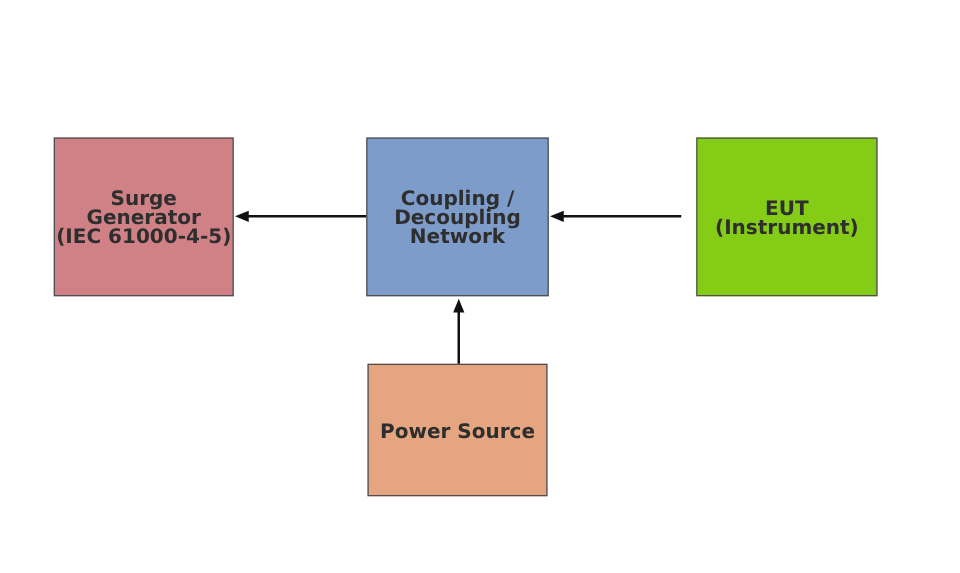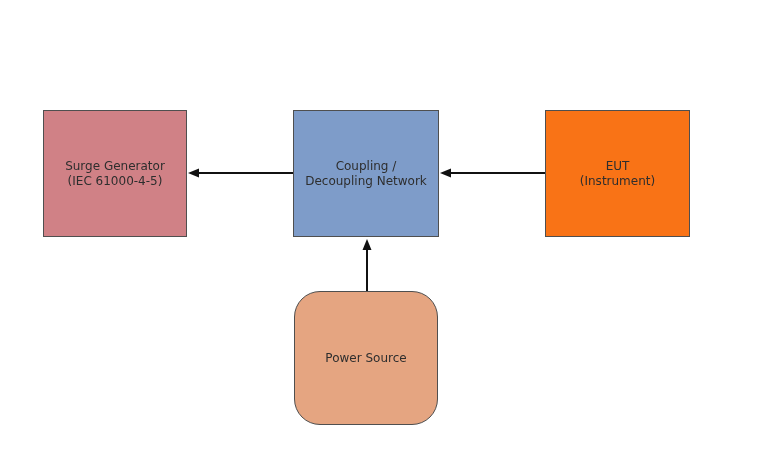--- a/index.html
+++ b/index.html
@@ -28,30 +28,30 @@
   .node {
     position: absolute;
     box-sizing: border-box;
     border: 1.5px solid #4f4f4f;
     display: flex;
     align-items: center;
     justify-content: center;
     text-align: center;
   }
   .node-label {
-    font-size: 12px;
-    font-weight: normal;
+    font-size: 16px;
+    font-weight: bold;
     color: #2e2e2e;
     line-height: 15px;
     white-space: pre-line;
   }
   .node-surge  { left: 43px;  top: 110px; width: 144px; height: 127px; }
   .node-cdn    { left: 293px; top: 110px; width: 146px; height: 127px; }
   .node-eut    { left: 545px; top: 110px; width: 145px; height: 127px; }
-  .node-power  { left: 294px; top: 291px; width: 144px; height: 134px; border-radius: 26px; }
+  .node-power  { left: 294px; top: 291px; width: 144px; height: 106px; }
   .arrow-layer {
     position: absolute;
     left: 0;
     top: 0;
     width: 768px;
     height: 458px;
     pointer-events: none;
   }
 </style>
 </head>
@@ -63,21 +63,21 @@
   <div class="node node-surge" style="background-color: rgb(208, 129, 134);">
     <span class="node-label">Surge Generator
 (IEC 61000-4-5)</span>
   </div>
 
   <div class="node node-cdn" style="background-color: rgb(126, 156, 201);">
     <span class="node-label">Coupling /
 Decoupling Network</span>
   </div>
 
-  <div class="node node-eut" style="background-color: #f97316;">
+  <div class="node node-eut" style="background-color: #84cc16; margin-left: 12px;">
     <span class="node-label">EUT
 (Instrument)</span>
   </div>
 
   <div class="node node-power" style="background-color: rgb(229, 165, 129);">
     <span class="node-label">Power Source</span>
   </div>
 
   <svg class="arrow-layer" viewBox="0 0 768 458">
     <g>

